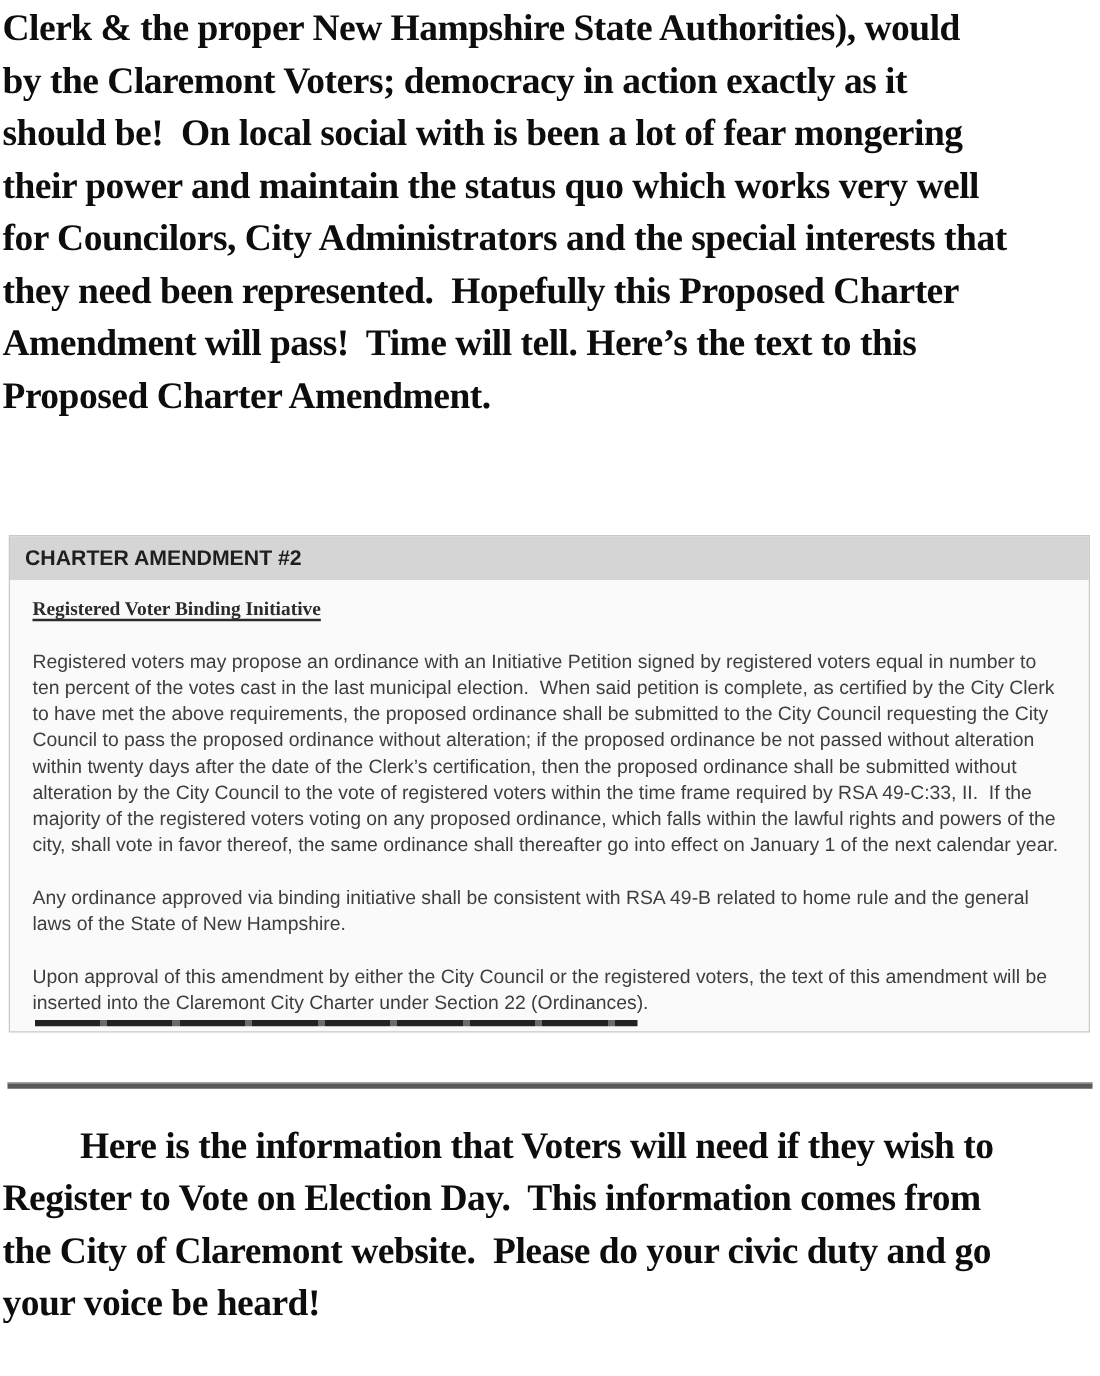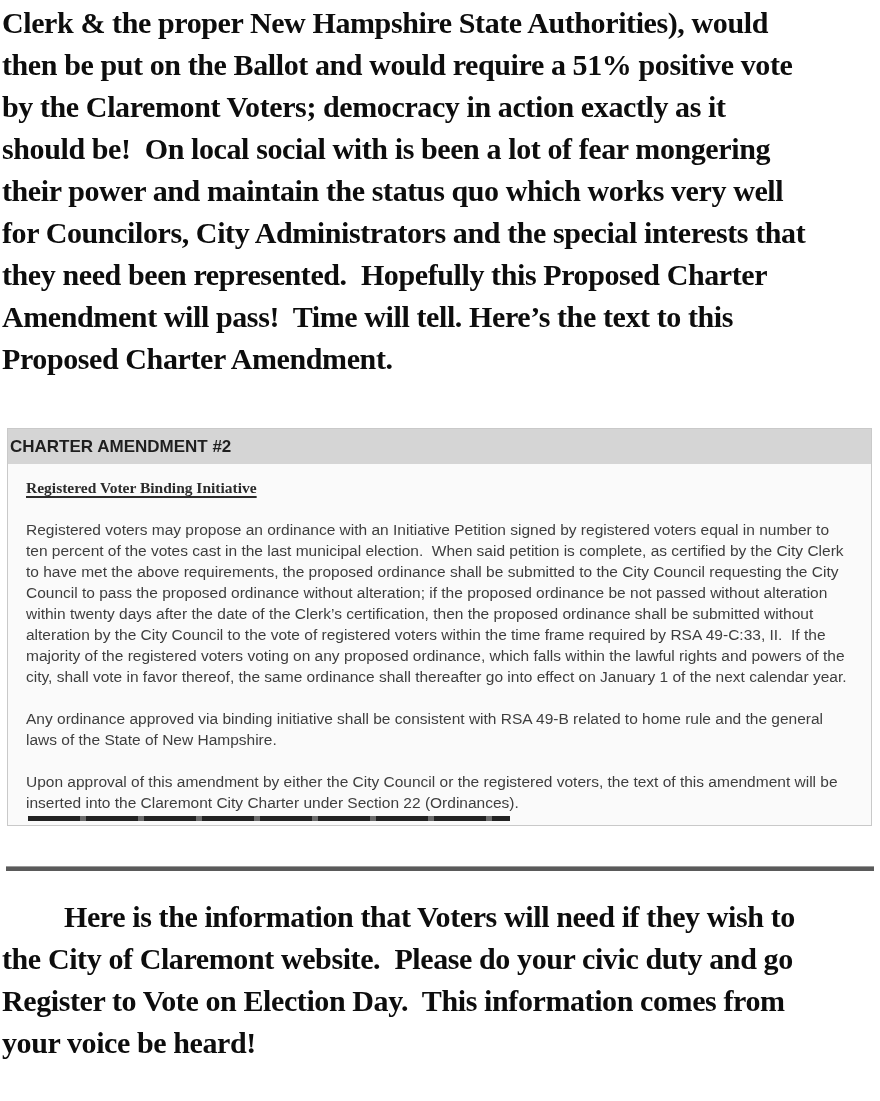--- a/index.html
+++ b/index.html
@@ -44,21 +44,21 @@
     border: 1px solid #c9c9c9;
     font-family: "Liberation Sans", sans-serif;
   }
   .amendment-header {
     background: #d5d5d5;
     color: #1f1f1f;
     font-weight: bold;
     font-size: 17px;
     line-height: 35px;
     height: 35px;
-    padding-left: 2px;
+    padding-left: 12px;
   }
   .amendment-body {
     padding: 13px 18px 12px 18px;
     color: #3e3e3e;
     font-size: 15.5px;
     line-height: 21px;
   }
   .amendment-body p {
     margin: 0 0 21px 0;
     white-space: pre-wrap;  
@@ -96,21 +96,20 @@
       #6b6b6b 52px, #6b6b6b 58px);
   }
 </style>
 </head>
 <body>
 
 <div class="page">
 
   <div class="serif-block intro-block">
     <div class="serif-line">Clerk &amp; the proper New Hampshire State Authorities), would</div>
-    <div class="serif-line">then be put on the Ballot and would require a 51% positive vote</div>
     <div class="serif-line">by the Claremont Voters; democracy in action exactly as it</div>
     <div class="serif-line">should be!  On local social with is been a lot of fear mongering</div>
     <div class="serif-line">their power and maintain the status quo which works very well</div>
     <div class="serif-line">for Councilors, City Administrators and the special interests that</div>
     <div class="serif-line">they need been represented.  Hopefully this Proposed Charter</div>
     <div class="serif-line">Amendment will pass!  Time will tell. Here’s the text to this</div>
     <div class="serif-line">Proposed Charter Amendment.</div>
   </div>
 
   <div class="amendment-box">
@@ -120,20 +119,20 @@
       <p>Registered voters may propose an ordinance with an Initiative Petition signed by registered voters equal in number to ten percent of the votes cast in the last municipal election.  When said petition is complete, as certified by the City Clerk to have met the above requirements, the proposed ordinance shall be submitted to the City Council requesting the City Council to pass the proposed ordinance without alteration; if the proposed ordinance be not passed without alteration within twenty days after the date of the Clerk’s certification, then the proposed ordinance shall be submitted without alteration by the City Council to the vote of registered voters within the time frame required by RSA 49-C:33, II.  If the majority of the registered voters voting on any proposed ordinance, which falls within the lawful rights and powers of the city, shall vote in favor thereof, the same ordinance shall thereafter go into effect on January 1 of the next calendar year.</p>
       <p>Any ordinance approved via binding initiative shall be consistent with RSA 49-B related to home rule and the general laws of the State of New Hampshire.</p>
       <p>Upon approval of this amendment by either the City Council or the registered voters, the text of this amendment will be inserted into the Claremont City Charter under Section 22 (Ordinances).</p>
     </div>
   </div>
 
   <div class="bottom-rule"></div>
 
   <div class="serif-block closing-block">
     <div class="serif-line indent">Here is the information that Voters will need if they wish to</div>
+    <div class="serif-line">Register to Vote on Election Day.  This information comes from</div>
     <div class="serif-line">the City of Claremont website.  Please do your civic duty and go</div>
-    <div class="serif-line">Register to Vote on Election Day.  This information comes from</div>
     <div class="serif-line">your voice be heard!</div>
   </div>
 
   <div class="cutoff-bar"></div>
 
 </div>
 
 </body></html>

